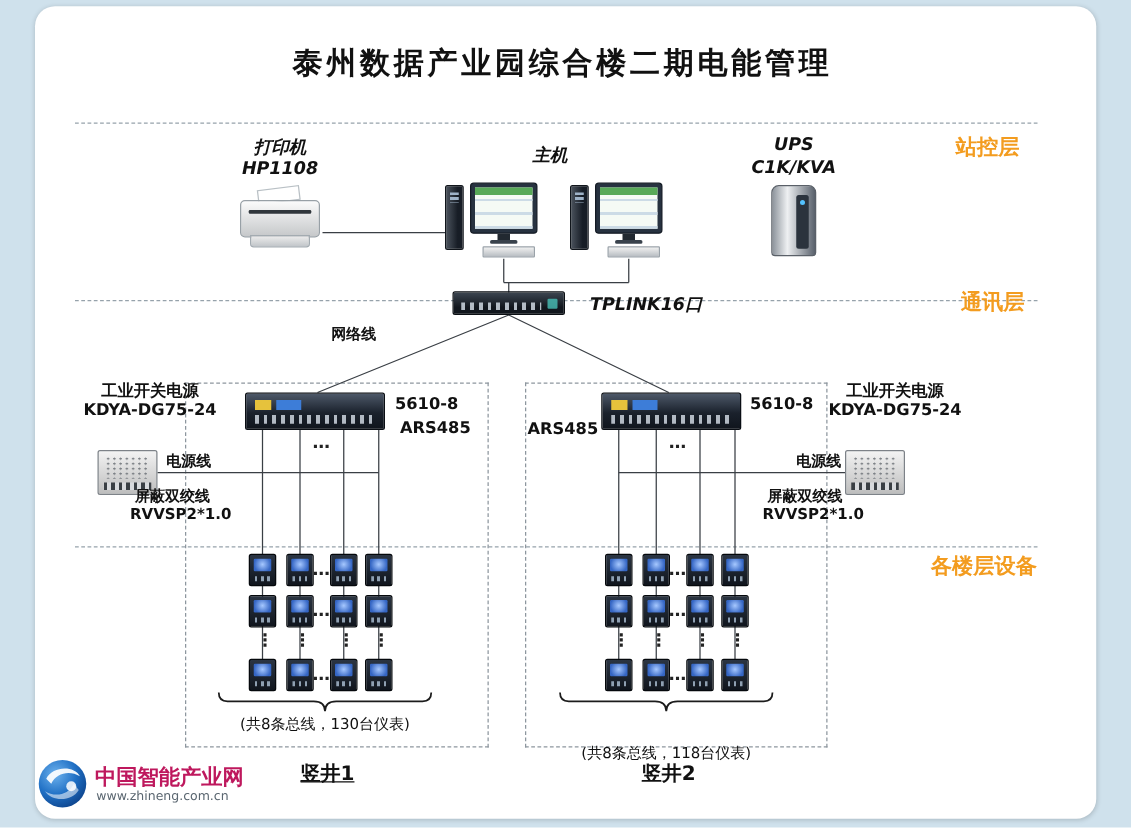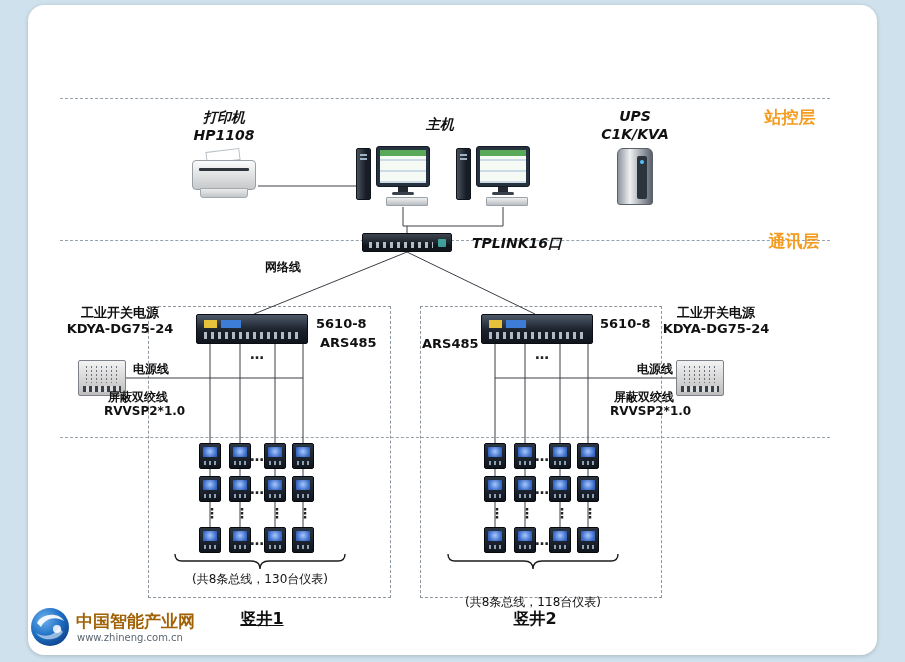--- a/index.html
+++ b/index.html
@@ -96,37 +96,39 @@
     background:radial-gradient(circle at 50% 45%, #a6c8ff, #3566c4 75%); border-radius:1px; }
   .meter:after { content:""; position:absolute; left:4px; right:4px; bottom:3px; height:4px;
     background-image:repeating-linear-gradient(90deg,#8fa0b2 0 2px, transparent 2px 5px); }
 
   .vdots { position:absolute; width:10px; text-align:center; font-size:14px; font-weight:bold;
     color:#222; z-index:4; }
 
   
   .logo-icon { position:absolute; left:30px; top:607px; width:40px; height:40px; z-index:4; }
   .brand { position:absolute; left:76px; top:610px; font-size:17px; font-weight:bold;
-    color:#a16207; z-index:4; }
+    color:#be185d; z-index:4; }
   .site { position:absolute; left:77px; top:632px; font-size:10px; color:#5a6670; z-index:4; }
 </style>
 </head>
 <body>
 
 <div class="stage">
 
   <div class="panel"></div>
 
+  <div class="lbl t24" style="left:125px; top:34px; width:650px;">泰州数据产业园综合楼二期电能管理</div>
 
   <div class="hline" style="top:98px"></div>
   <div class="hline" style="top:240px"></div>
   <div class="hline" style="top:437px"></div>
 
   <div class="lbl layer-label" style="left:742px; top:106px; width:96px;">站控层</div>
   <div class="lbl layer-label" style="left:746px; top:230px; width:96px;">通讯层</div>
+  <div class="lbl layer-label" style="left:722px; top:441px; width:130px;">各楼层设备</div>
 
   <div class="dashed-box" style="left:148px; top:306px; width:243px; height:292px;"></div>
   <div class="dashed-box" style="left:420px; top:306px; width:242px; height:292px;"></div>
 
   <svg class="wires" width="905" height="662" viewBox="0 0 905 662">
     <g stroke="#3a3f45" stroke-width="1" fill="none">
       <path d="M258,186 H356"></path>
       <path d="M403,207 V226 M503,207 V226 M403,226 H503 M407,226 V234"></path>
       <path d="M407,252 L254,314 M407,252 L535,314"></path>
       <path d="M210,344 V540 M240,344 V540 M275,344 V540 M303,344 V540"></path>

